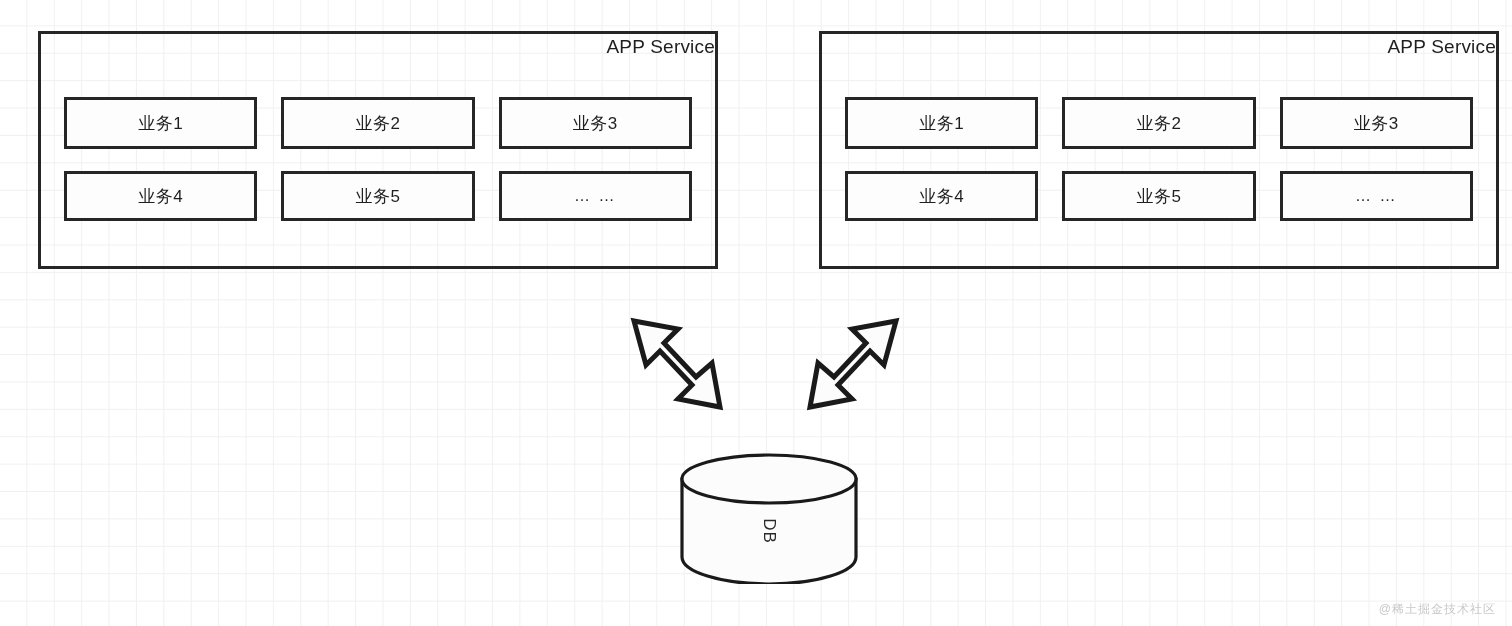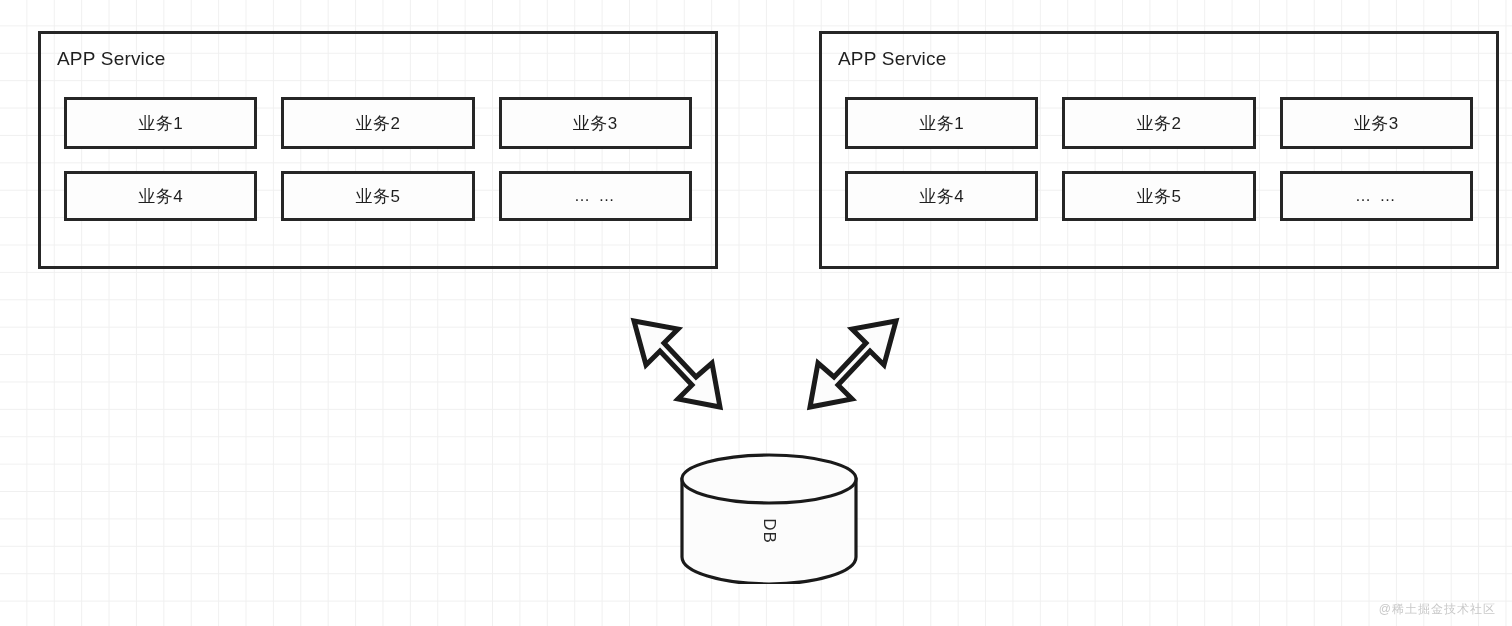--- a/index.html
+++ b/index.html
@@ -30,24 +30,24 @@
     position: absolute;
     box-sizing: border-box;
     border: 3px solid #262626;
     background: transparent;
   }
   .panel-left  { left: 38px;  top: 31px; width: 680px; height: 238px; }
   .panel-right { left: 819px; top: 31px; width: 680px; height: 238px; }
 
   .panel-title {
     position: absolute;
-    top: 14px;
+    top: 2px;
     left: 0;
     right: 0;
-    text-align: left;
+    text-align: right;
     font-size: 19px;
     color: #1f1f1f;
     letter-spacing: 0.2px;
     white-space: nowrap;
     margin-left: 16px;
   }
 
   .biz-grid {
     position: absolute;
     left: 23px;

